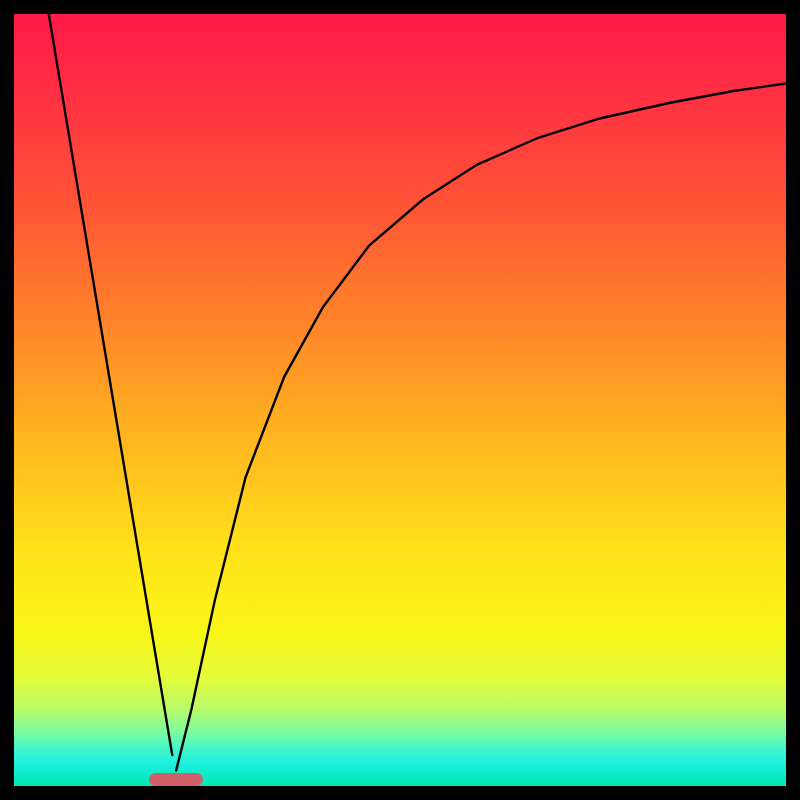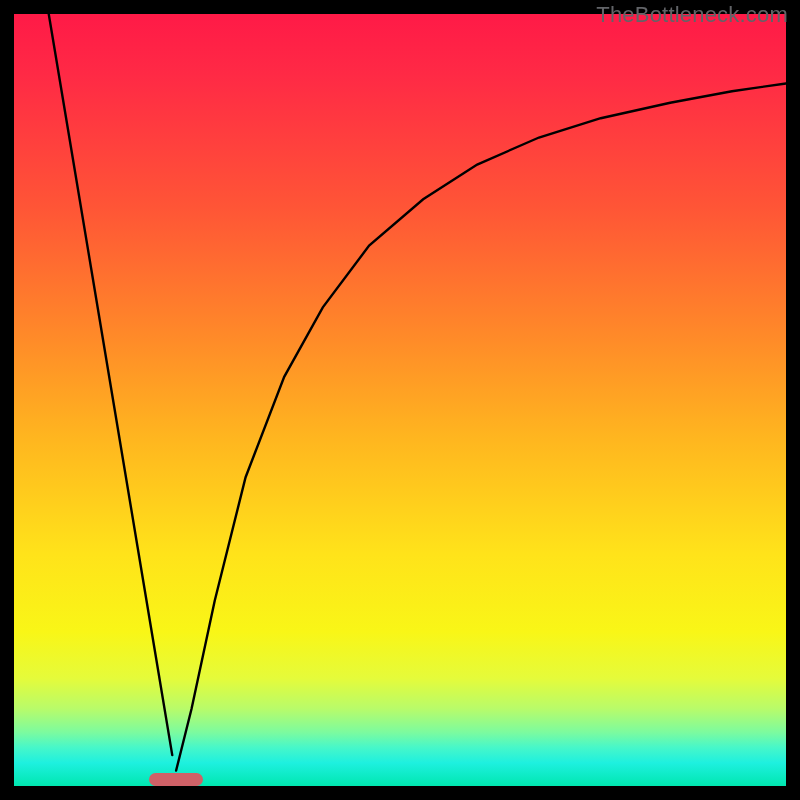--- a/index.html
+++ b/index.html
@@ -75,14 +75,13 @@
     <div class="gradient"></div>
 
     <svg class="curves" viewBox="0 0 772 772" preserveAspectRatio="none">
       <path fill="none" stroke="#000" stroke-width="2.4" stroke-linecap="round" d="M34.74 0.00 L54.04 115.80 L77.20 254.76 L100.36 393.72 L123.52 532.68 L142.82 648.48 L158.26 741.12"></path>
       <path fill="none" stroke="#000" stroke-width="2.4" stroke-linecap="round" d="M162.12 756.56 L177.56 694.80 L200.72 586.72 L231.60 463.20 L270.20 362.84 L308.80 293.36 L355.12 231.60 L409.16 185.28 L463.20 150.54 L524.96 123.52 L586.72 104.22 L656.20 88.78 L717.96 77.20 L772.00 69.48"></path>
     </svg>
 
     <div class="bump" style="left: 135.1px; width: 54.04px; height: 13px; bottom: 0px;"></div>
   </div>
 
-  <div class="watermark">TheBottleneck.com</div>
 </div>
 
 </body></html>

